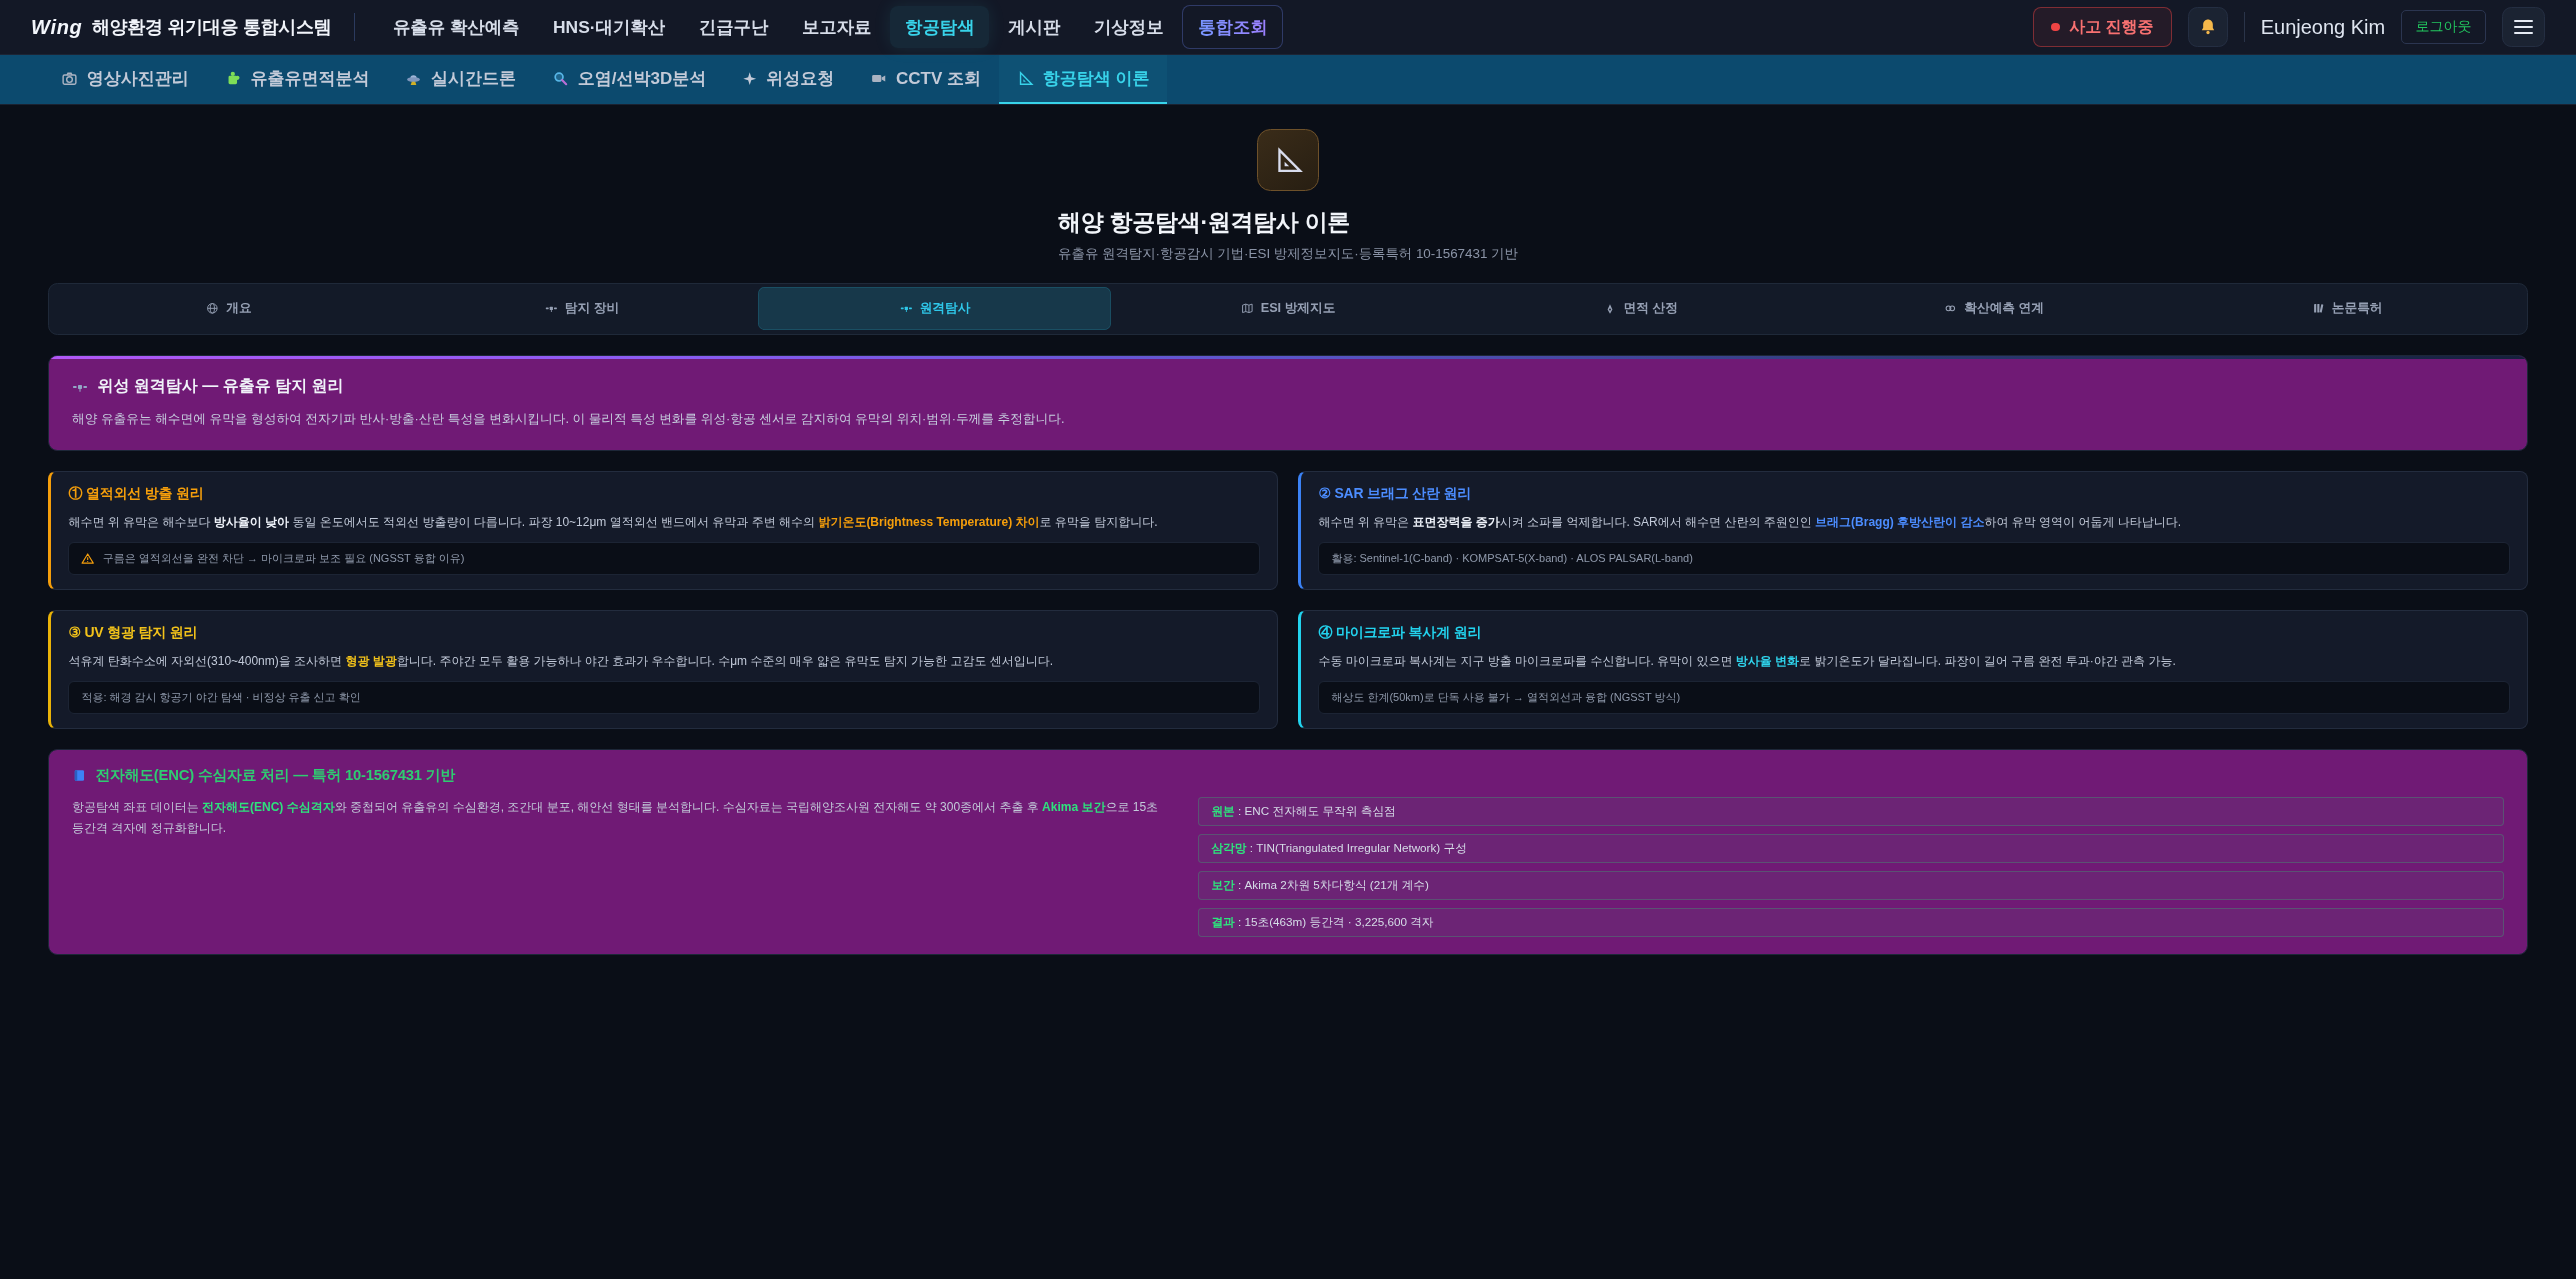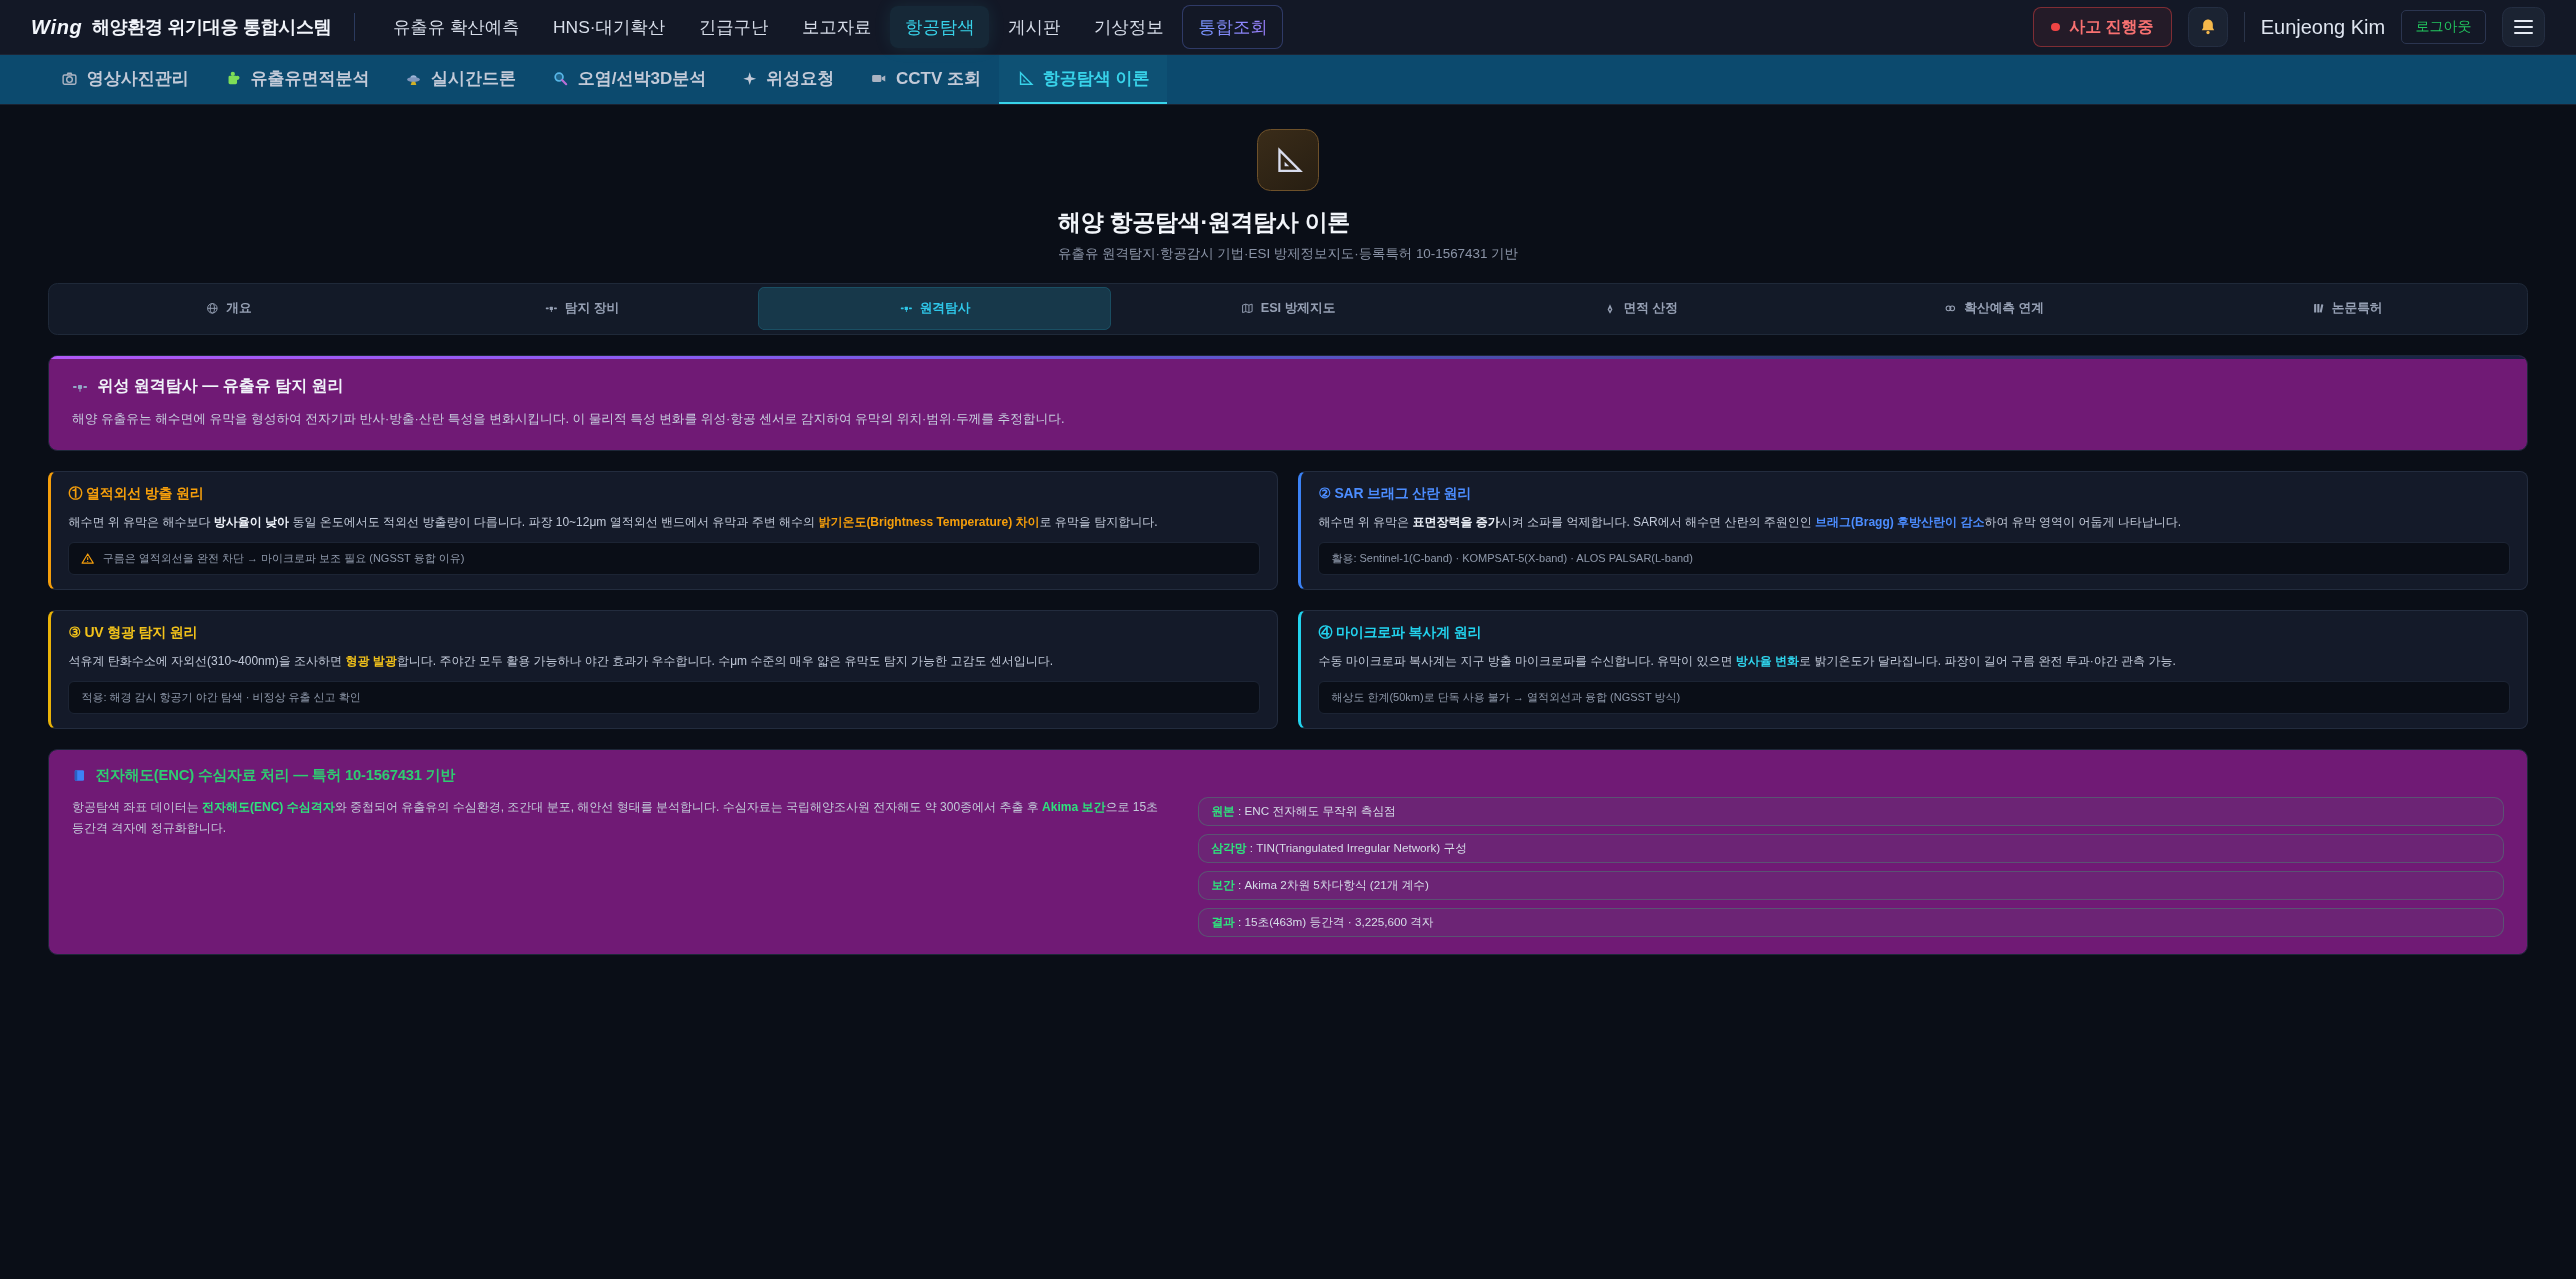--- a/index.html
+++ b/index.html
@@ -9,21 +9,21 @@
 
   svg.ic { display:block; }
 
   
   .topnav { height:55px; background:#131826; border-bottom:0.7px solid #1c2434; display:flex; align-items:center; padding:0 31px; }
   .brand { display:flex; align-items:center; gap:9.4px; white-space:nowrap; }
   .brand .logo { font-size:20px; font-weight:800; font-style:italic; letter-spacing:0.7px; color:#f4f7fc; }
   .brand .sys { font-size:18px; font-weight:800; color:#f1f4fa; letter-spacing:-0.3px; }
   .vdiv { width:0.7px; height:28px; background:#2b3a5e; margin:0 23px; }
   .nav-items { display:flex; align-items:center; gap:4px; }
-  .nav-item { font-size:17.4px; font-weight:400; color:#d7dde9; padding:8.7px 14.8px; border-radius:8px; cursor:pointer; white-space:nowrap; }
+  .nav-item { font-size:17.4px; font-weight:700; color:#d7dde9; padding:8.7px 14.8px; border-radius:8px; cursor:pointer; white-space:nowrap; }
   .nav-item--active { color:#38d3ea; background:rgba(56,211,234,.09); box-shadow:0 0 17.4px rgba(56,211,234,.10); }
   .nav-item--gradient { background-image:linear-gradient(90deg,#6f9bff,#a47bff); -webkit-background-clip:text; background-clip:text; color:transparent; border:0.7px solid rgba(111,139,255,.30); border-radius:8px; }
   .top-right { margin-left:auto; display:flex; align-items:center; gap:16px; }
   .incident-badge { display:flex; align-items:center; gap:9.4px; color:#f87171; border:0.7px solid rgba(239,68,68,.45); background:rgba(239,68,68,.08); border-radius:8px; padding:8.7px 17.4px; font-size:16px; font-weight:700; white-space:nowrap; }
   .incident-dot { width:8.7px; height:8.7px; border-radius:50%; background:#ef4444; }
   .icon-btn { width:40px; height:40px; border-radius:9.4px; background:#1b2332; border:0.7px solid #242e42; display:flex; align-items:center; justify-content:center; cursor:pointer; }
   .vdiv2 { width:0.7px; height:29.5px; background:#2a3449; }
   .user-name { font-size:20px; color:#dfe5f0; white-space:nowrap; }
   .logout-btn { font-size:14px; color:#22c55e; border:0.7px solid #2b3550; border-radius:5px; padding:7.4px 13.4px; background:transparent; cursor:pointer; white-space:nowrap; }
   .menu-btn { width:43px; height:40px; border-radius:9.4px; background:#1b2332; border:0.7px solid #242e42; display:flex; flex-direction:column; align-items:center; justify-content:center; gap:4px; cursor:pointer; }
@@ -71,21 +71,21 @@
   .hl-blue   { color:#4c8dff; }
   .hl-yellow { color:#f2c21a; }
   .hl-cyan   { color:#2fd4ec; }
   .hl-green  { color:#2ee27d; font-weight:800; }
   .card-note { margin-top:10.7px; display:flex; align-items:center; gap:8px; background:#0a0e17; border:0.7px solid #1c2434; border-radius:6px; padding:8px 12px; font-size:11px; color:#8f99ab; }
 
   .enc-title { display:flex; align-items:center; gap:8.7px; font-size:14.8px; font-weight:800; color:#2ecc71; letter-spacing:-0.2px; }
   .enc-content { margin-top:12px; display:flex; gap:32px; align-items:flex-start; }
   .enc-text { flex:0 0 45%; font-size:12px; line-height:1.75; color:#c2cad9; }
   .enc-rows { flex:1; display:flex; flex-direction:column; gap:8px; }
-  .enc-row { background:rgba(46,204,113,.06); border:0.7px solid rgba(46,204,113,.28); border-radius:10px; padding:6px 12px; font-size:11.7px; color:#d6dde8; white-space:nowrap; }
+  .enc-row { background:rgba(46,204,113,.06); border:0.7px solid rgba(46,204,113,.28); border-radius:4px; padding:6px 12px; font-size:11.7px; color:#d6dde8; white-space:nowrap; }
   .enc-label { color:#2ee27d; font-weight:800; }
 </style>
 </head>
 <body>
 
 <div class="app">
 
   <header class="topnav">
     <div class="brand">
       <span class="logo">Wing</span>

